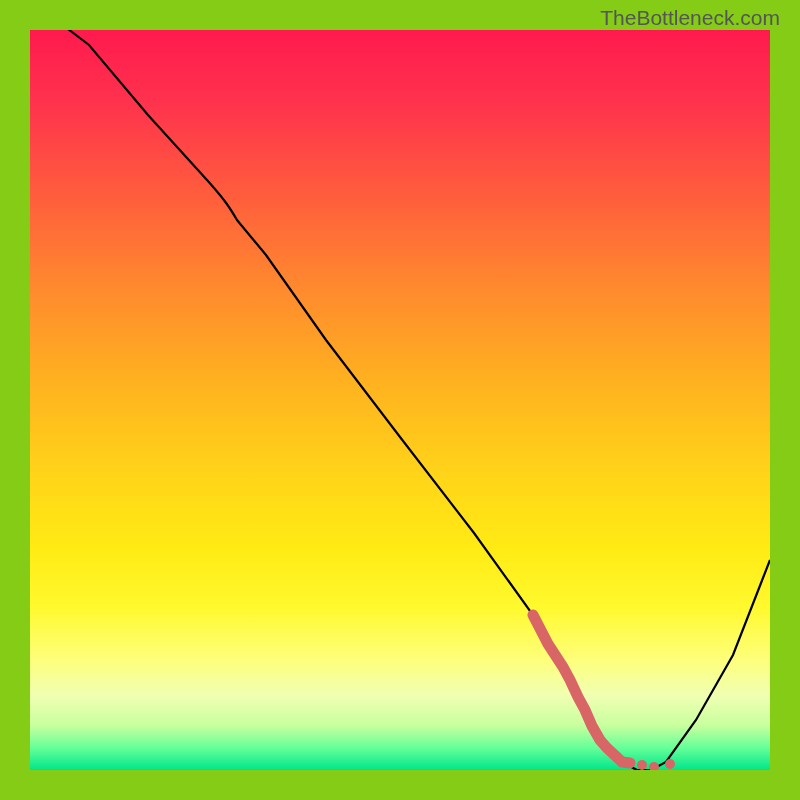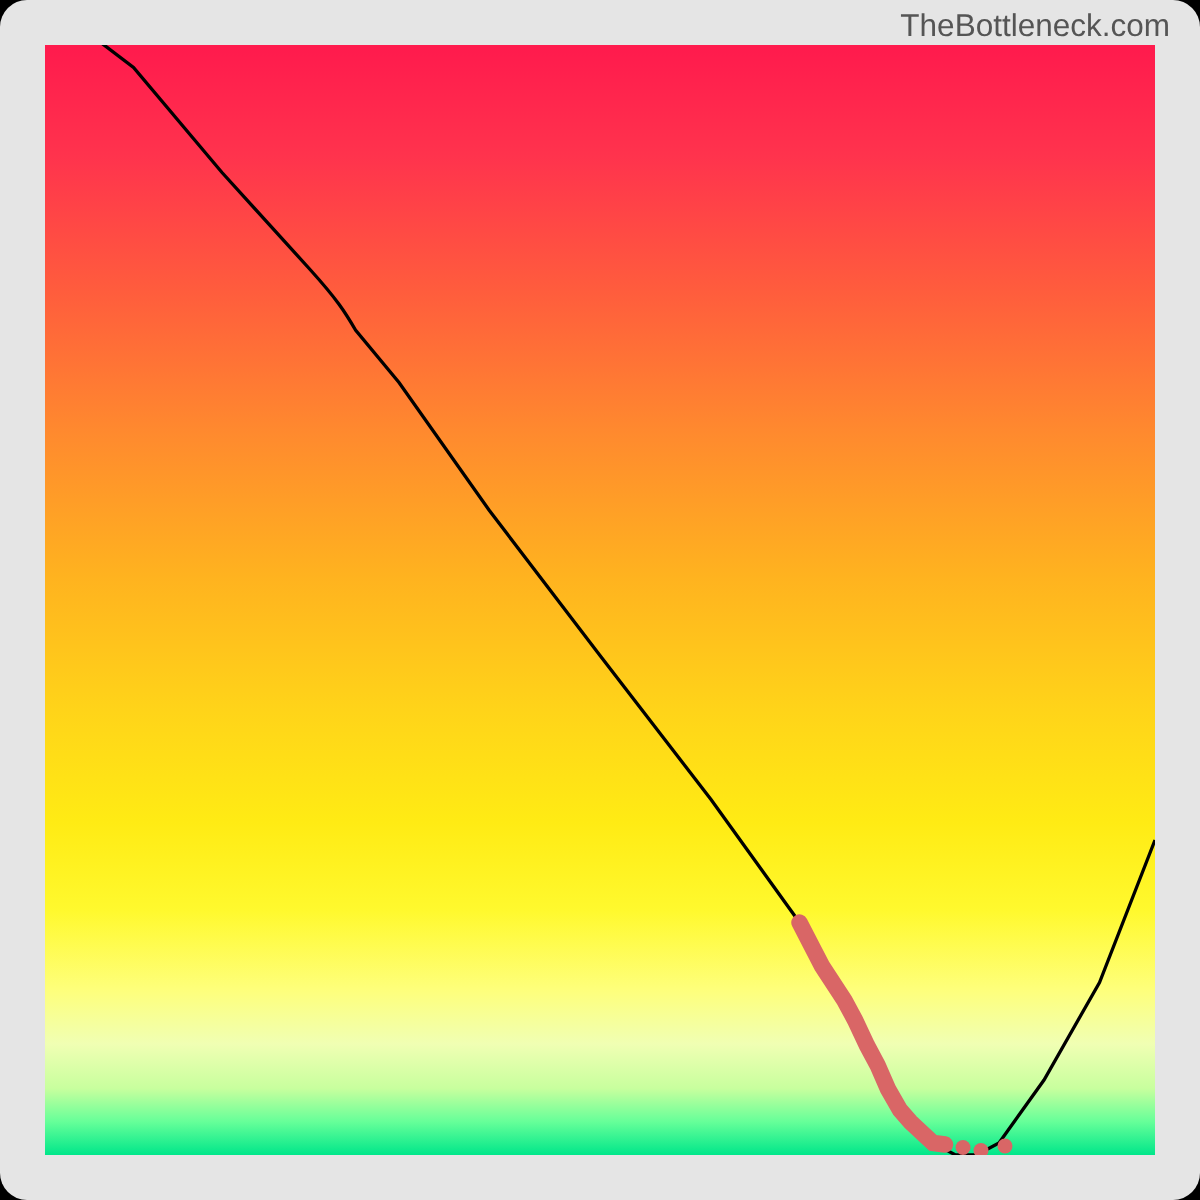--- a/index.html
+++ b/index.html
@@ -7,22 +7,21 @@
     width: 800px;
     height: 800px;
     background: #000;
     font-family: Arial, sans-serif;
     position: relative;
   }
   .container {
     width: 800px;
     height: 800px;
     position: relative;
-    background: #e5e5e5;
-    border-radius: 18px;
+    background: #84cc16;
   }
   .watermark {
     position: absolute;
     top: 6px;
     right: 20px;
     color: #555;
     font-size: 21px;
     font-weight: 500;
     z-index: 10;
   }

